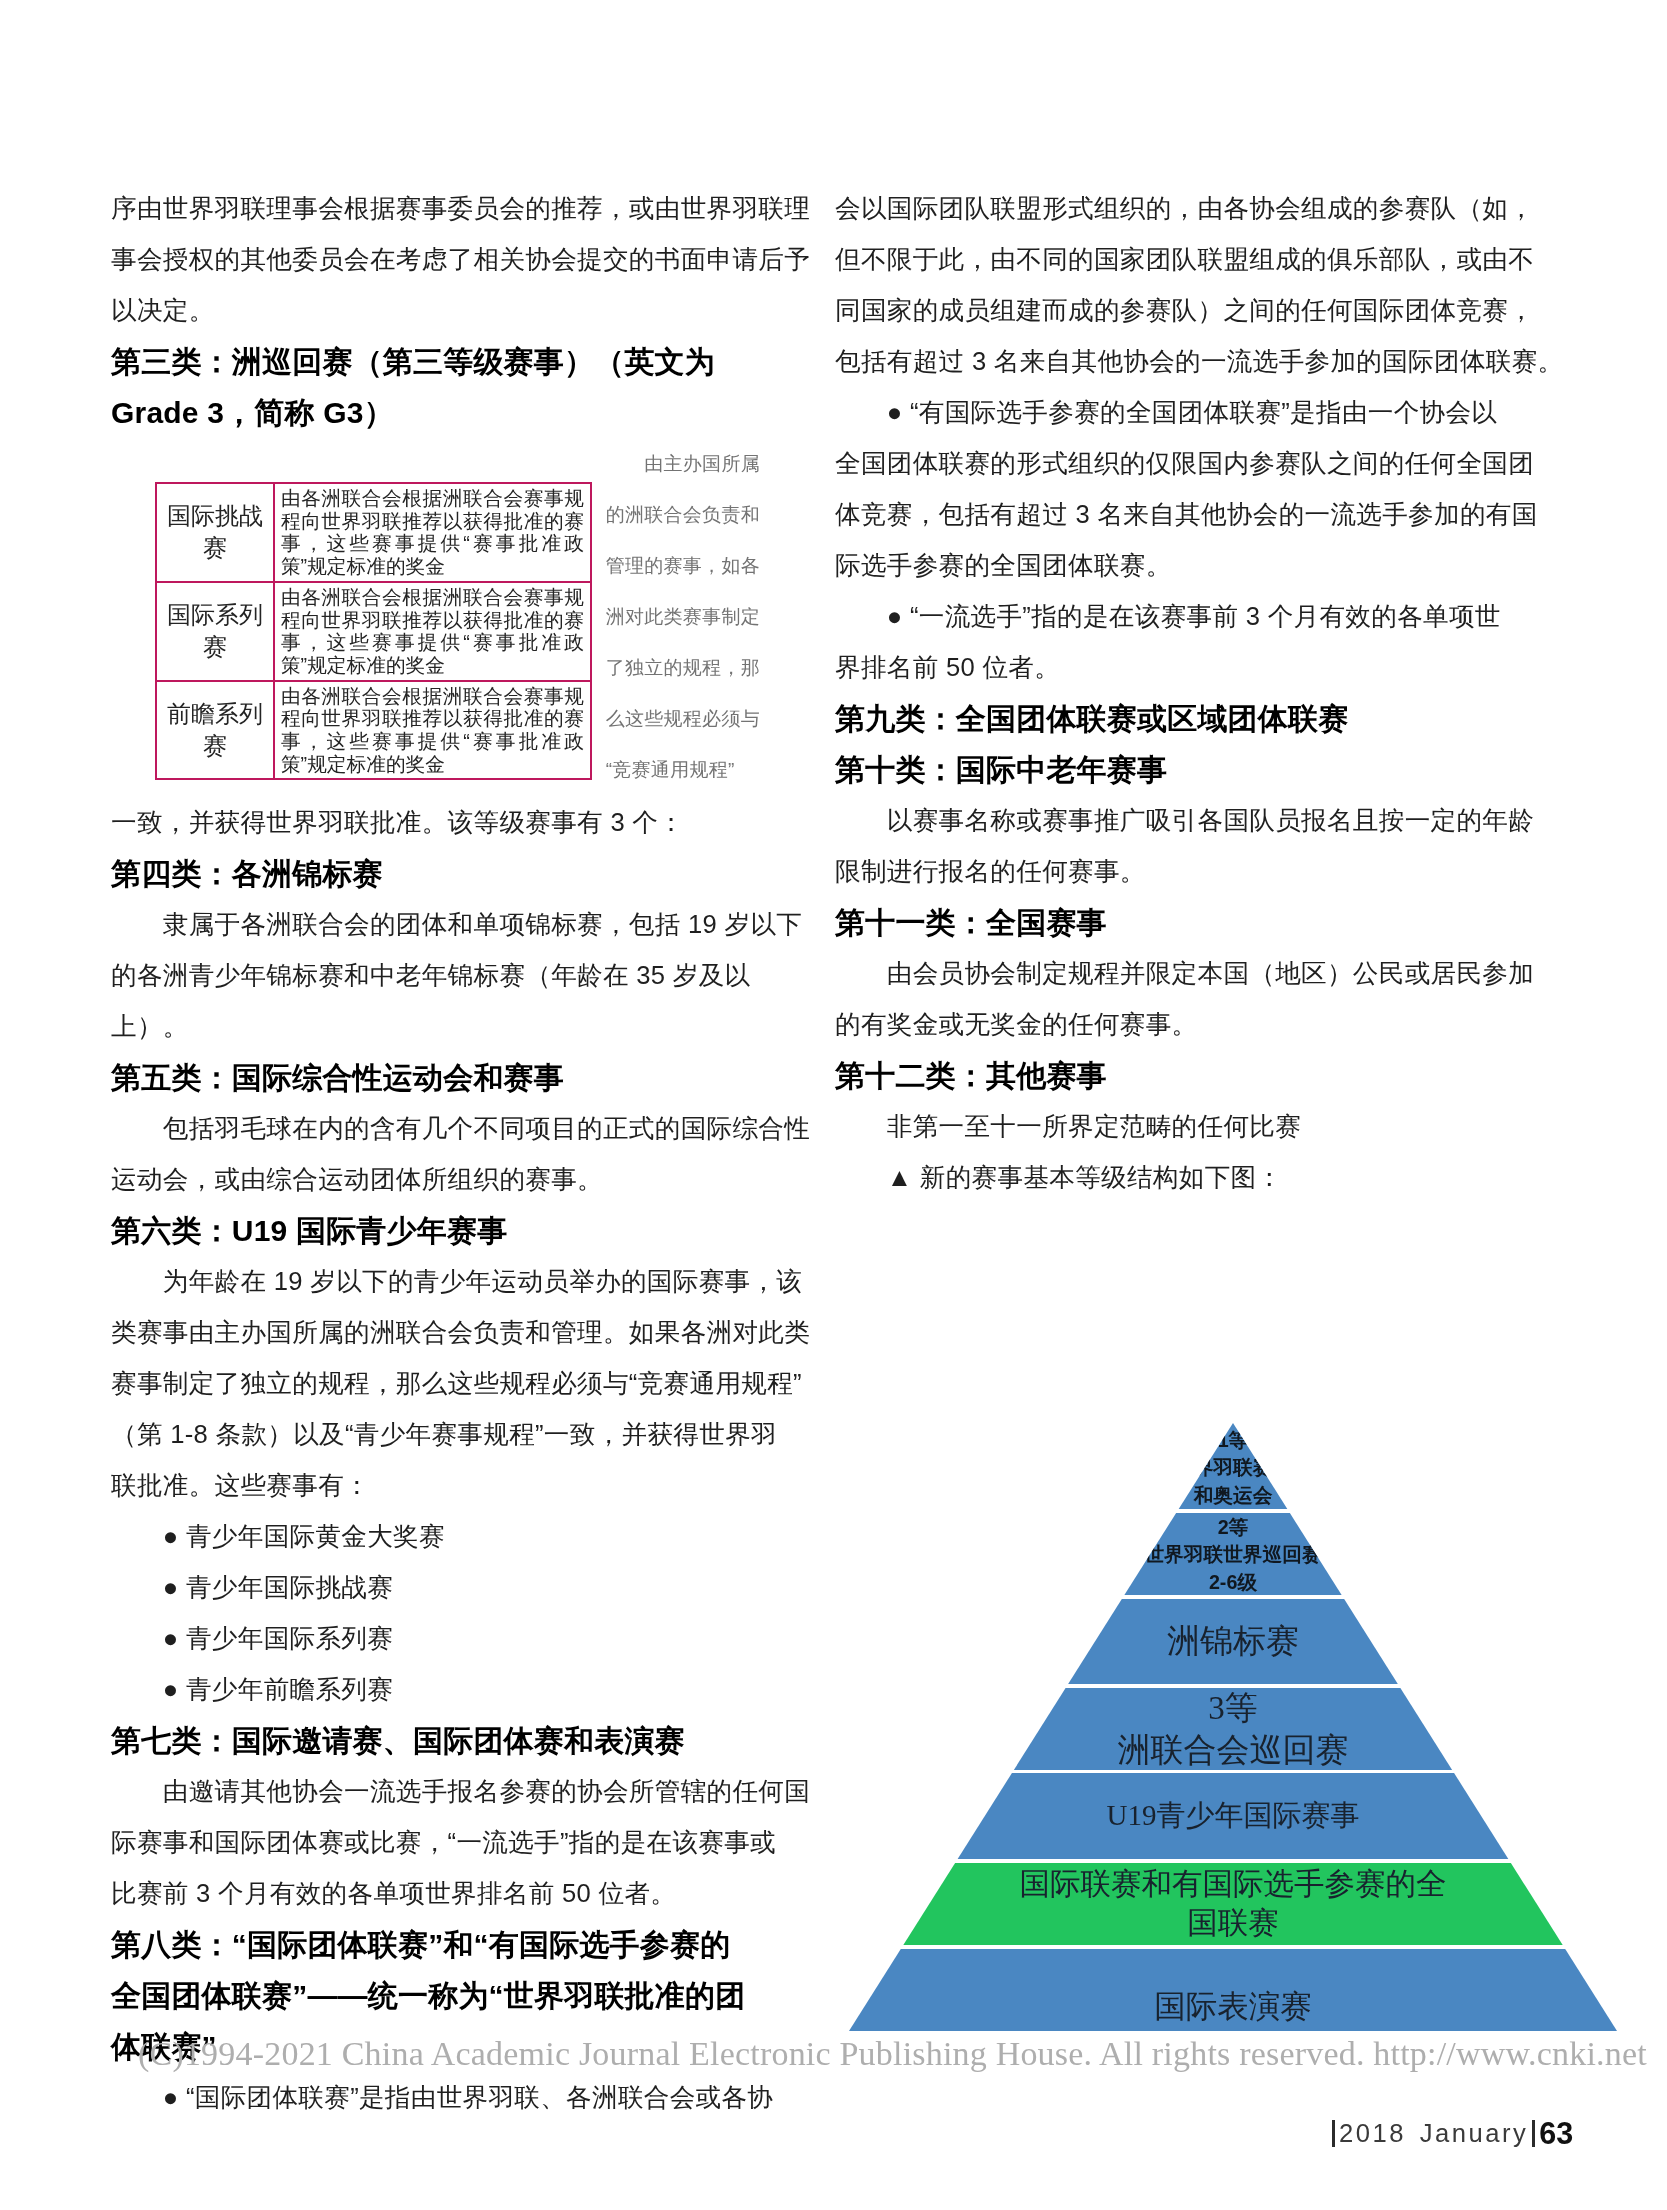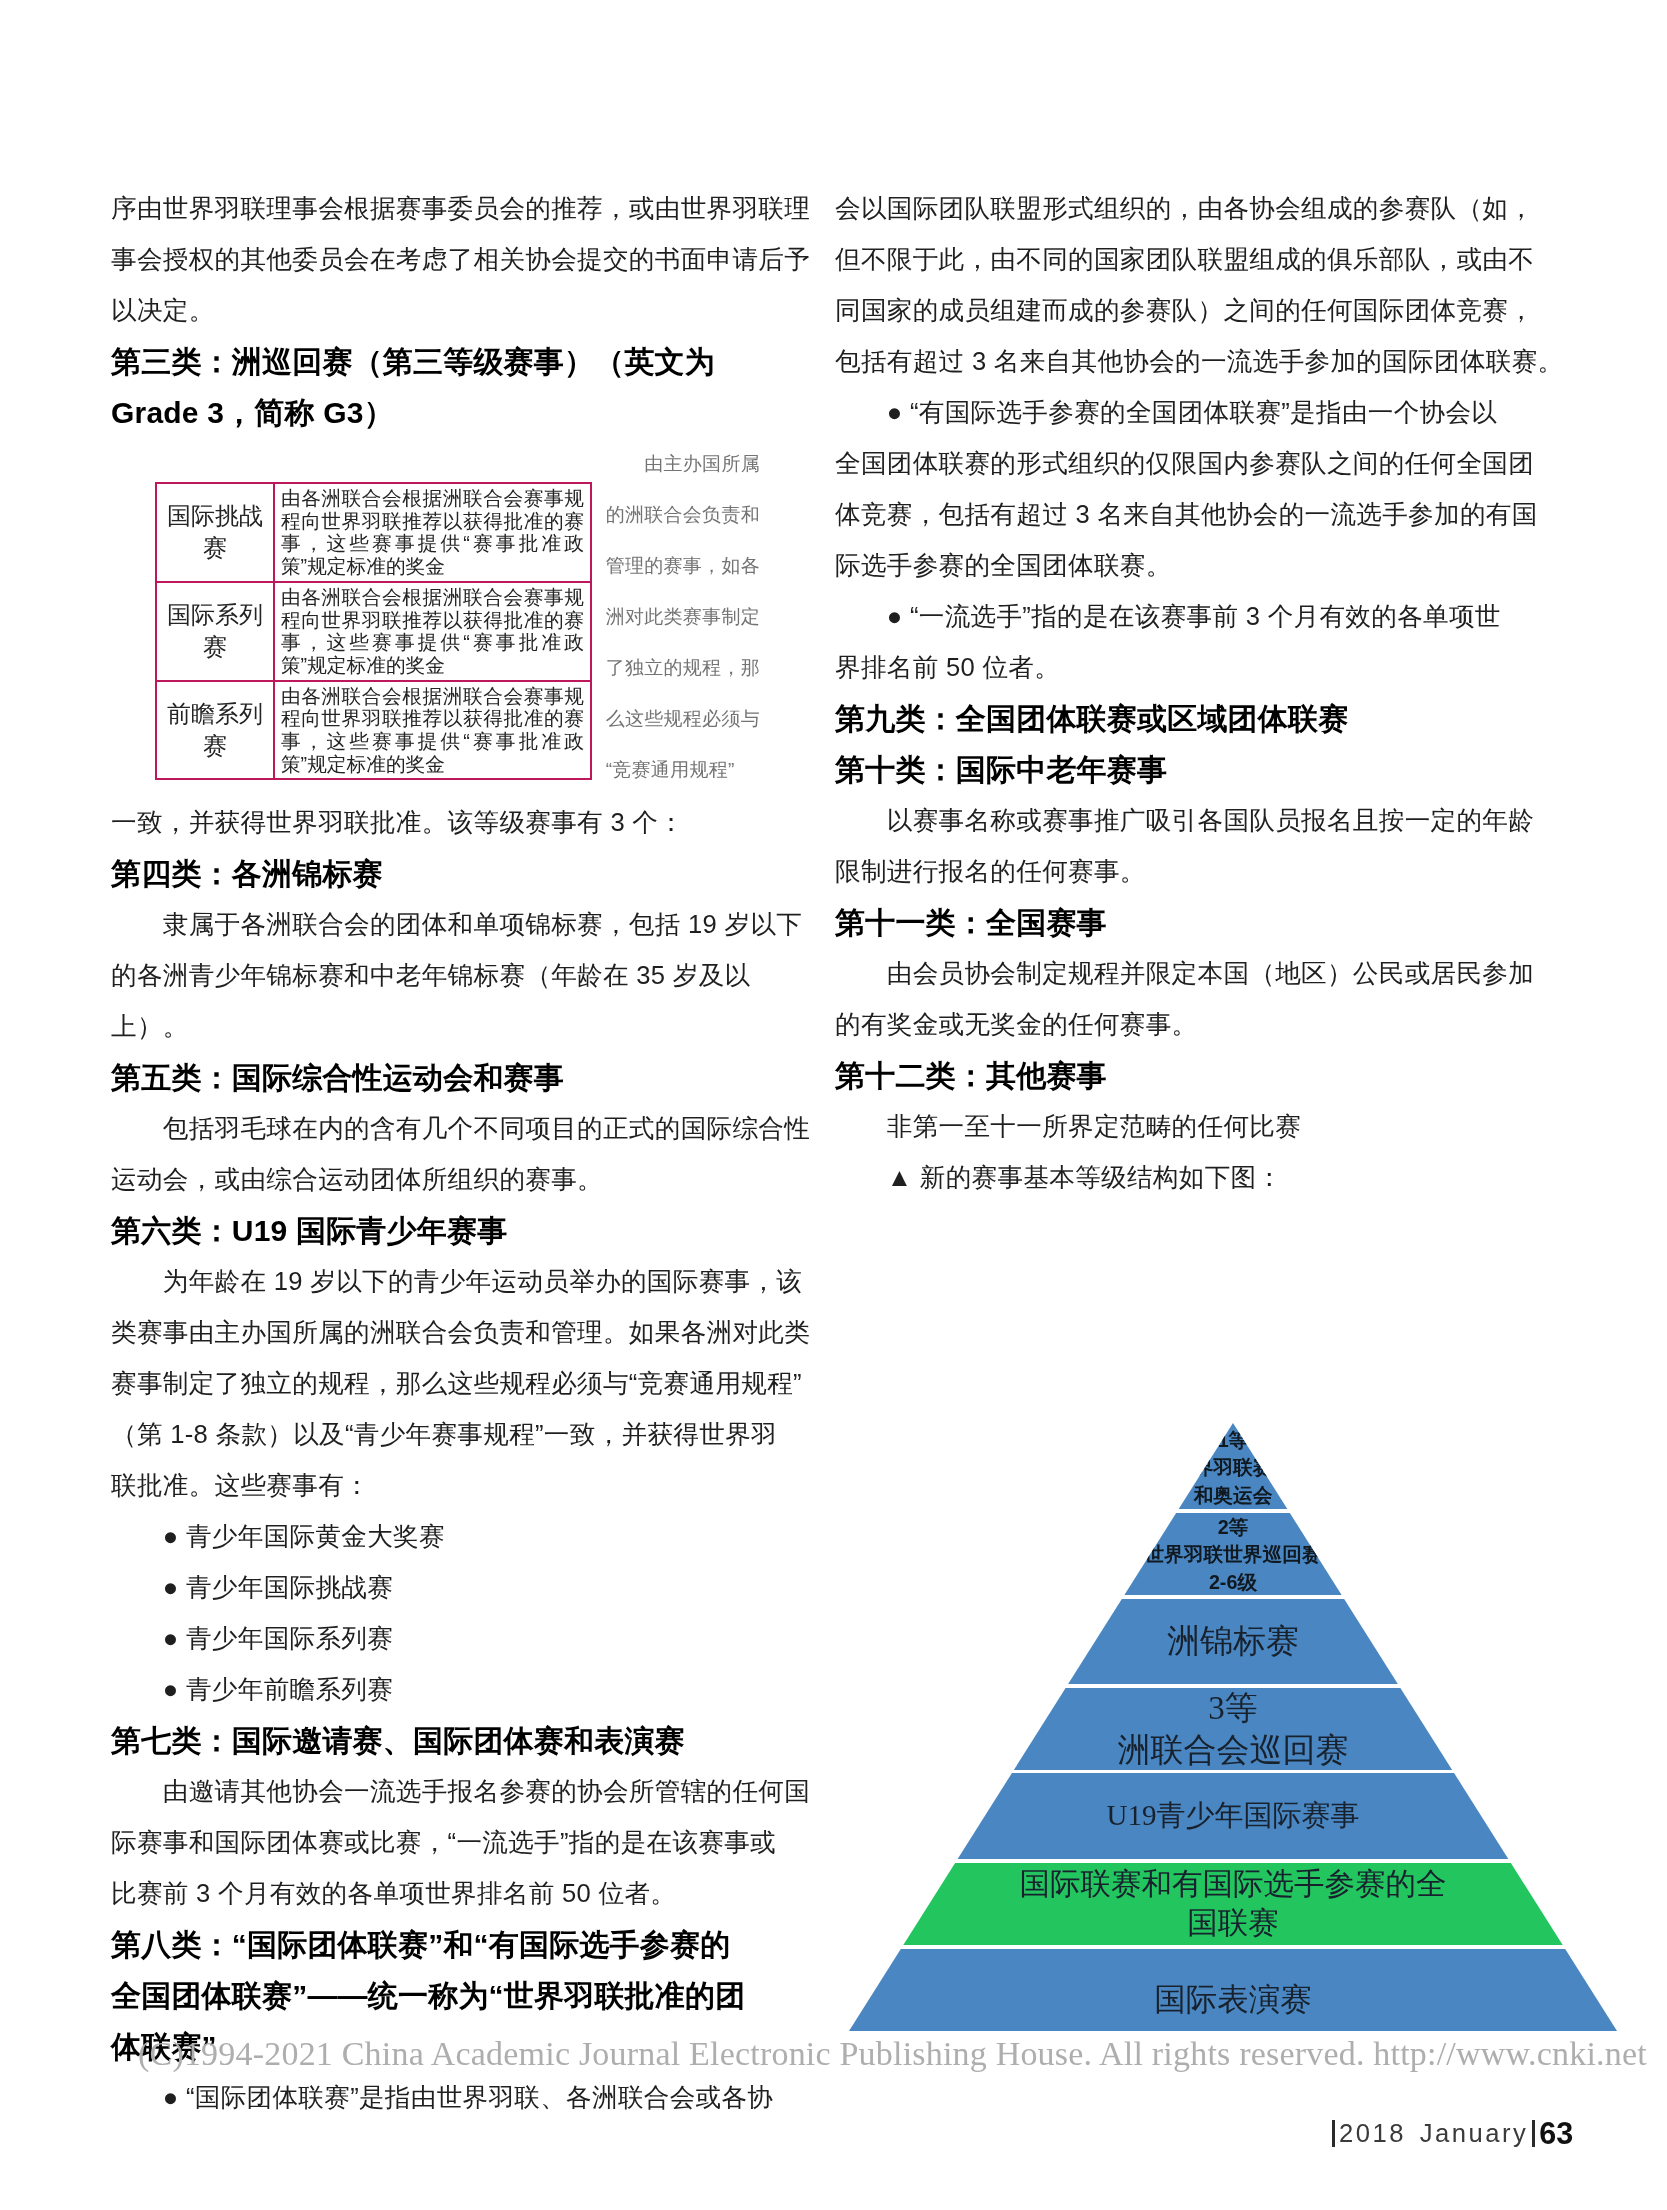--- a/index.html
+++ b/index.html
@@ -42,21 +42,21 @@
     justify-content:center;text-align:center;color:#18222e;
   }
   .band:last-child{margin-bottom:0;}
   .band-txt{white-space:pre-line;}
   .b1{height:82px;justify-content:flex-start;padding-top:3.9px;}
   .b2{height:81px;justify-content:flex-start;padding-top:1px;}
   .b3{height:85px;}
   .b4{height:82px;}
   .b5{height:86px;}
   .b6{height:82px;}
-  .b7{height:88px;justify-content:flex-start;padding-top:30px;}
+  .b7{height:88px;justify-content:center;padding-top:14px;}
   .b1 .band-txt,.b2 .band-txt{
     font-weight:700;font-size:19.7px;line-height:27.6px;color:#101820;
   }
   .b3 .band-txt,.b4 .band-txt,.b5 .band-txt,.b6 .band-txt,.b7 .band-txt{
     font-family:"Liberation Serif","DejaVu Serif",serif;
   }
   .b3 .band-txt{font-size:33px;}
   .b4 .band-txt{font-size:33px;line-height:42px;}
   .b5 .band-txt{font-size:29px;}
   .b6 .band-txt{font-size:30.5px;line-height:39px;}

